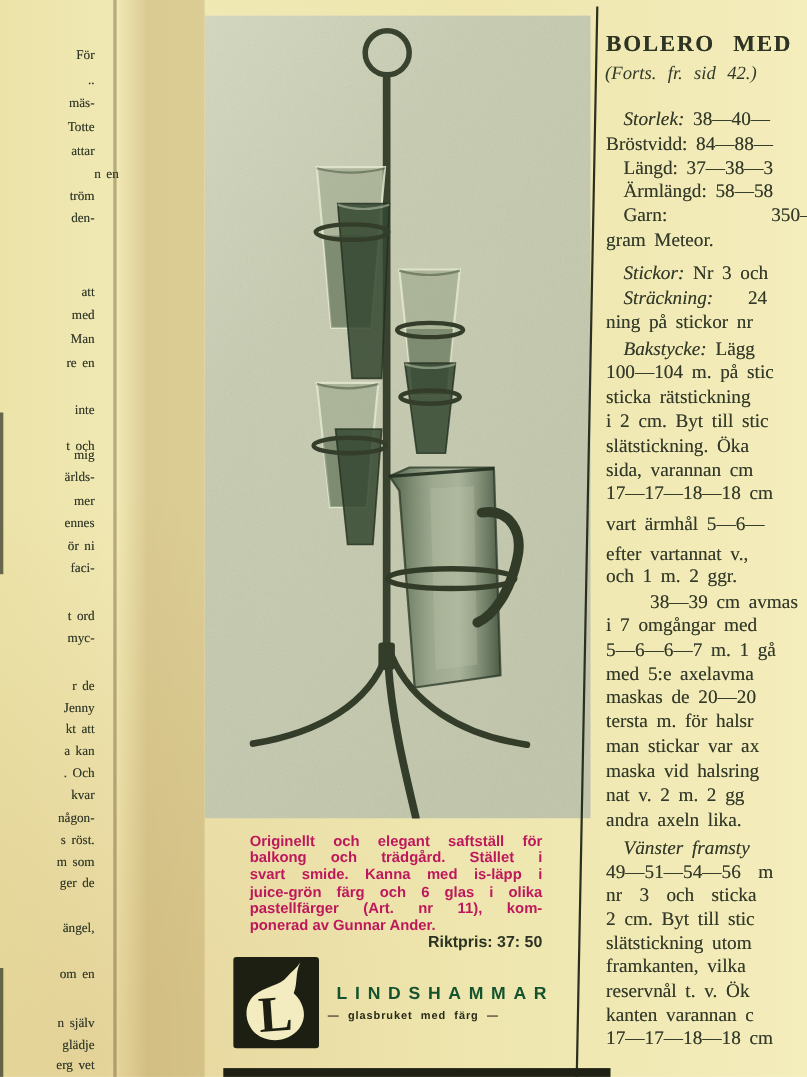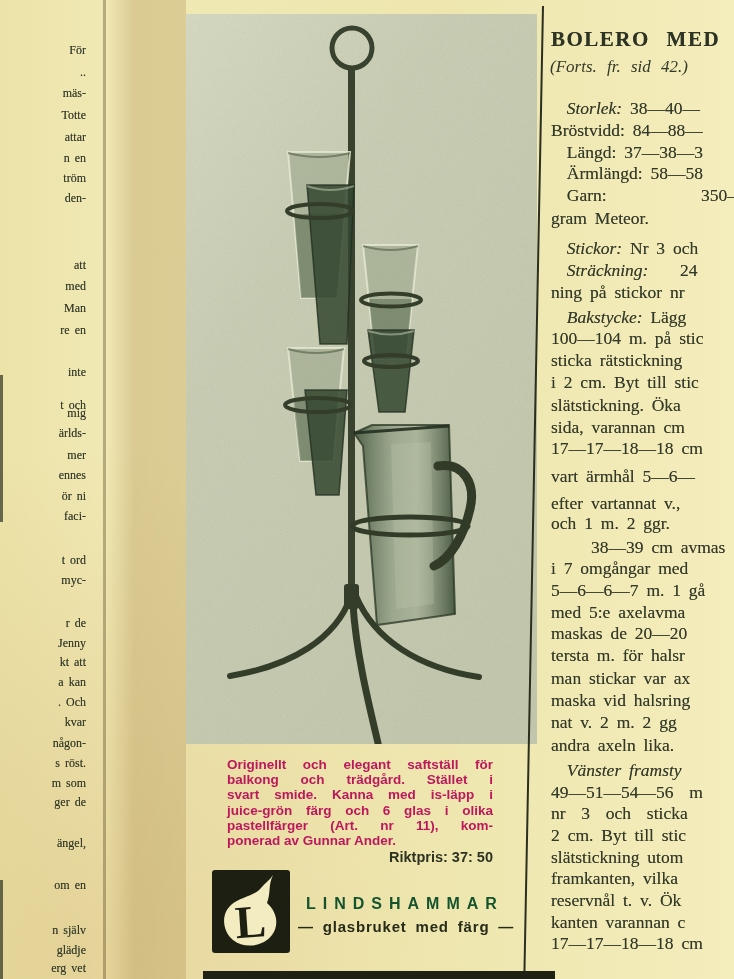--- a/index.html
+++ b/index.html
@@ -34,21 +34,21 @@
     text-align:justify;text-align-last:justify;white-space:normal;}
   .cap-line:last-child{text-align-last:left;}
   .price{position:absolute;left:343px;top:849px;width:150px;text-align:right;
     font-family:"Liberation Sans",sans-serif;font-weight:bold;font-size:14.5px;color:#2c3322;}
 
   
   .logo{position:absolute;left:212px;top:870px;}
   .brand{position:absolute;left:306px;top:895px;font-family:"Liberation Sans",sans-serif;
     font-weight:bold;font-size:16px;letter-spacing:7px;color:#14532d;}
   .tagline{position:absolute;left:298px;top:918px;font-family:"Liberation Sans",sans-serif;
-    font-weight:bold;font-size:15px;letter-spacing:0.8px;word-spacing:4px;color:#262b18;}
+    font-weight:bold;font-size:10px;letter-spacing:0.8px;word-spacing:4px;color:#262b18;}
 
   .divider{position:absolute;left:542px;top:6px;width:2.2px;height:973px;background:#2b2f1f;
     transform:rotate(1.1deg);transform-origin:top center;}
   .bottombar{position:absolute;left:203px;top:971px;width:352px;height:8px;background:#1e2114;}
 
   
   .rc-head{position:absolute;left:551px;top:27px;font-weight:bold;font-size:21px;
     letter-spacing:1.5px;word-spacing:10px;white-space:pre;color:#2d3424;
     text-shadow:0 0 0.5px rgba(45,52,36,0.6);}
   .rc-sub{position:absolute;left:550px;top:57px;font-style:italic;font-size:17px;
@@ -65,21 +65,21 @@
 <div class="fold-line"></div>
 <div class="edge-mark edge-a"></div>
 <div class="edge-mark edge-b"></div>
 
 <div class="leftcol">
     <div class="lc-line" style="top: 40px;">För</div>
     <div class="lc-line" style="top: 62px;">..</div>
     <div class="lc-line" style="top: 83px;">mäs-</div>
     <div class="lc-line" style="top: 105px;">Totte</div>
     <div class="lc-line" style="top: 127px;">attar</div>
-    <div class="lc-line" style="top: 148px;">n en</div>
+    <div class="lc-line" style="top: 148px; margin-left: 22px;">n en</div>
     <div class="lc-line" style="top: 168px;">tröm</div>
     <div class="lc-line" style="top: 188px;">den-</div>
     <div class="lc-line" style="top: 255px;">att</div>
     <div class="lc-line" style="top: 276px;">med</div>
     <div class="lc-line" style="top: 298px;">Man</div>
     <div class="lc-line" style="top: 320px;">re en</div>
     <div class="lc-line" style="top: 362px;">inte</div>
     <div class="lc-line" style="top: 383px; margin-top: 12px;">t och</div>
     <div class="lc-line" style="top: 403px;">mig</div>
     <div class="lc-line" style="top: 423px;">ärlds-</div>

